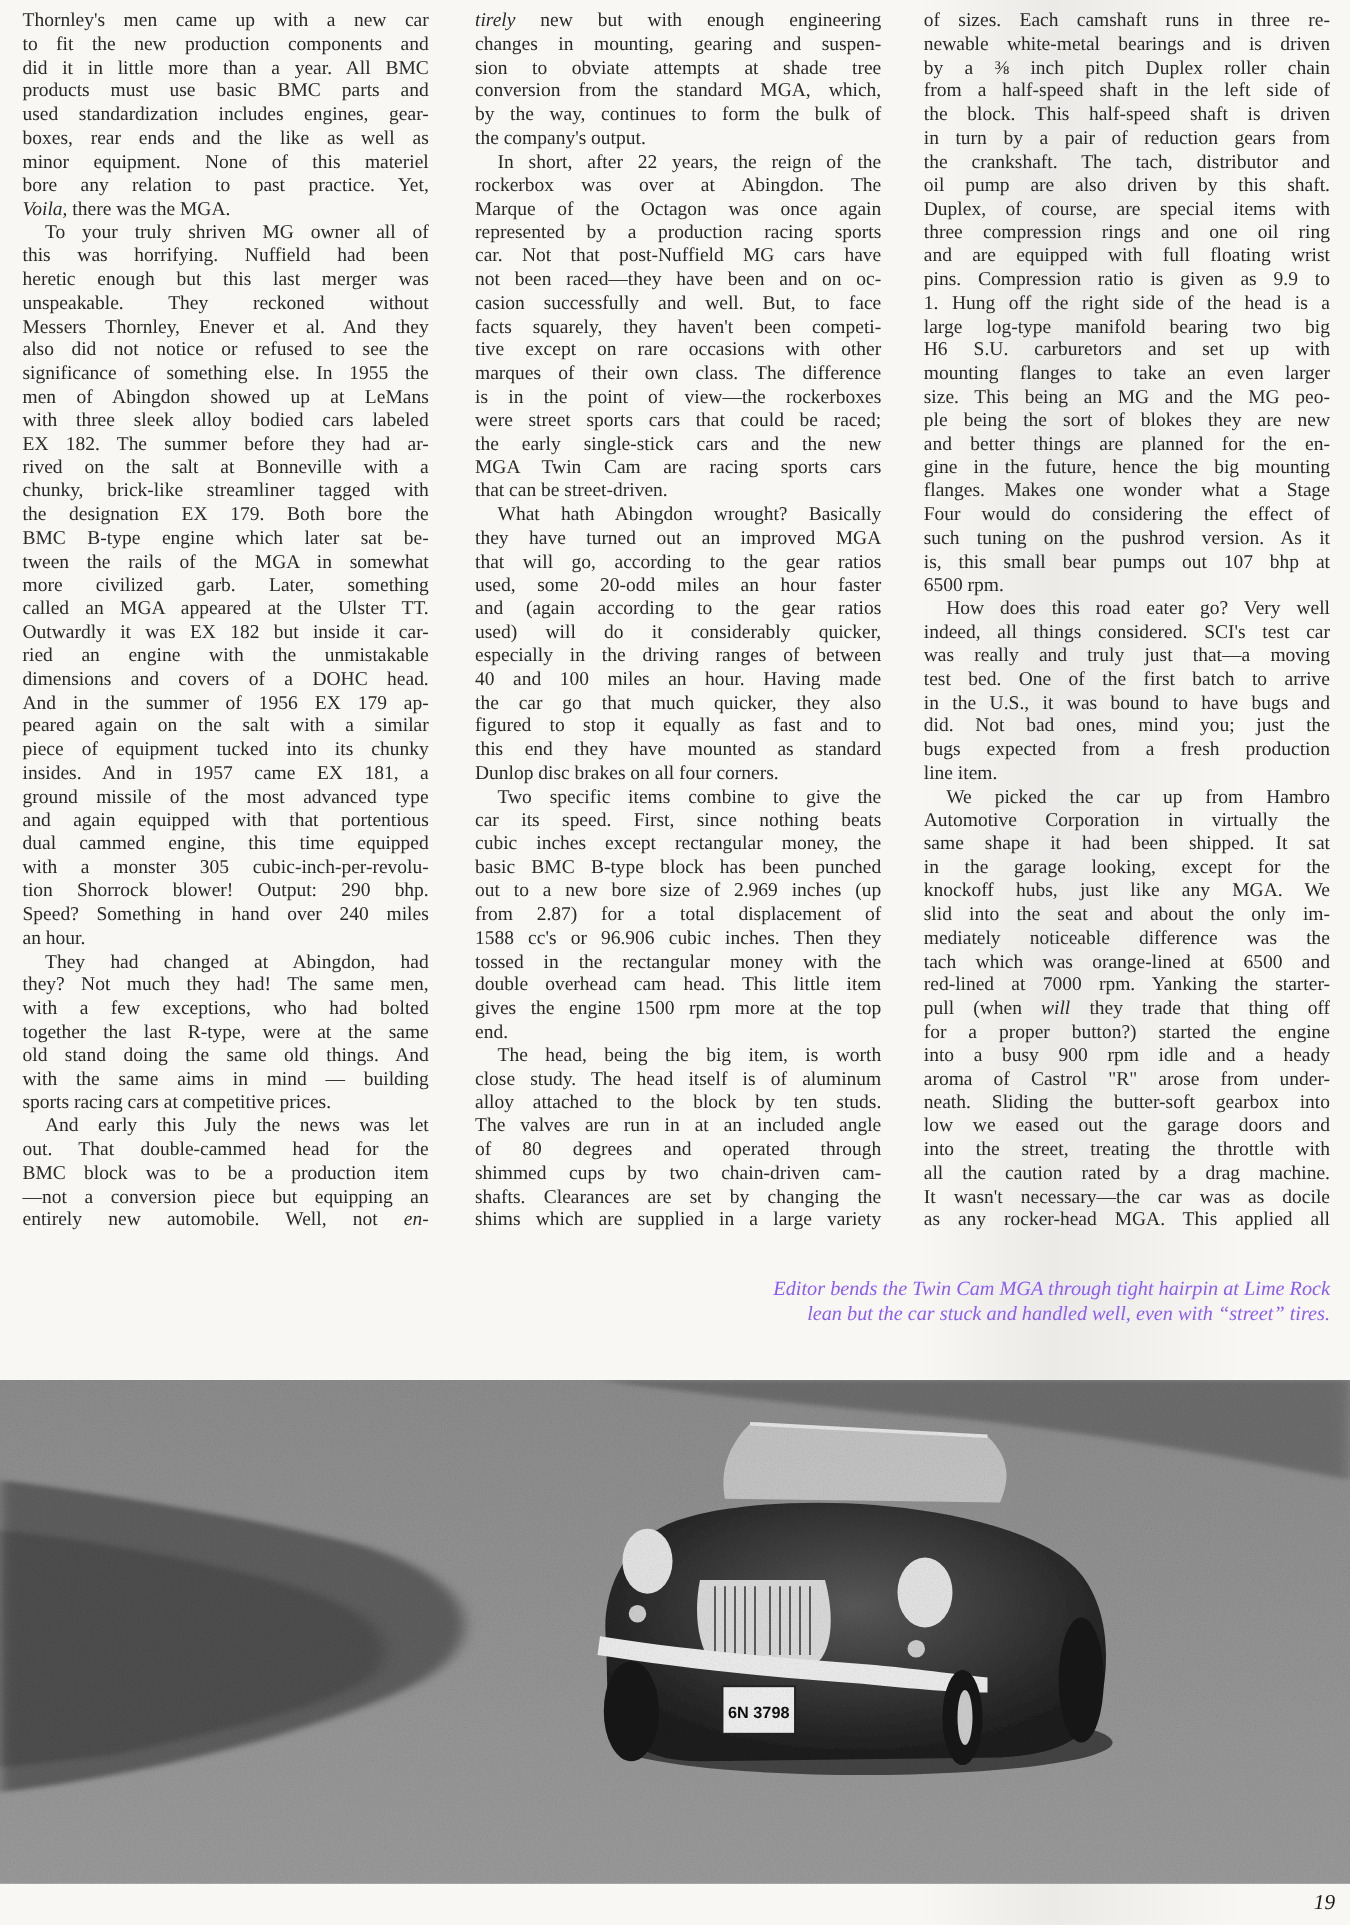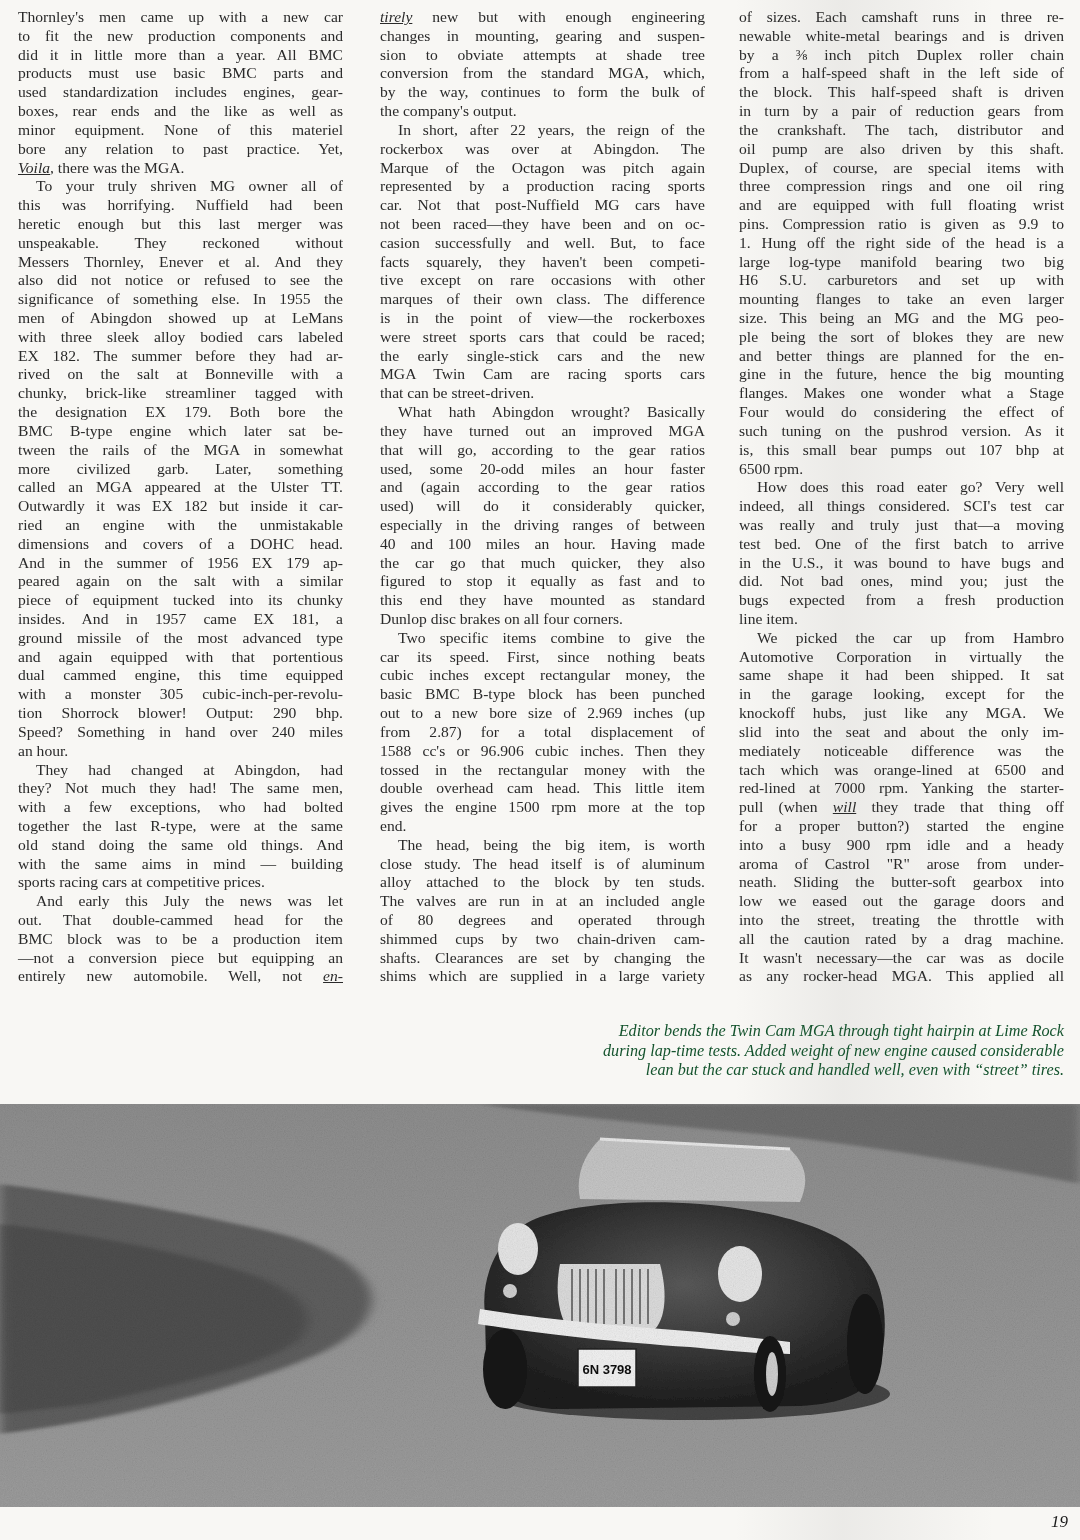--- a/index.html
+++ b/index.html
@@ -41,32 +41,32 @@
       white-space: nowrap;
       height: 18.82px;
       overflow: visible;
     }
     .column .line.last {
       text-align-last: left;
     }
     .column .line.indent {
       padding-left: 18px;
     }
-    em { font-style: italic; text-decoration: underline; }
+    em { font-style: italic; }
 
     .caption {
       position: absolute;
       right: 16px;
       top: 1022px;
       width: 620px;
       text-align: right;
       font-style: italic;
       font-size: 16.2px;
       line-height: 19.5px;
-      color: #14532d;
+      color: #8b5cf6;
     }
     .caption span { display: block; white-space: nowrap; }
 
     .photo {
       position: absolute;
       left: 0;
       top: 1104px;
       width: 1080px;
       height: 403px;
       overflow: hidden;
@@ -145,21 +145,21 @@
   </div>
 <div class="column col-2">
     <span class="line"><em>tirely</em> new but with enough engineering</span>
     <span class="line">changes in mounting, gearing and suspen-</span>
     <span class="line">sion to obviate attempts at shade tree</span>
     <span class="line">conversion from the standard MGA, which,</span>
     <span class="line">by the way, continues to form the bulk of</span>
     <span class="line last">the company's output.</span>
     <span class="line indent">In short, after 22 years, the reign of the</span>
     <span class="line">rockerbox was over at Abingdon. The</span>
-    <span class="line">Marque of the Octagon was pitch again</span>
+    <span class="line">Marque of the Octagon was once again</span>
     <span class="line">represented by a production racing sports</span>
     <span class="line">car. Not that post-Nuffield MG cars have</span>
     <span class="line">not been raced—they have been and on oc-</span>
     <span class="line">casion successfully and well. But, to face</span>
     <span class="line">facts squarely, they haven't been competi-</span>
     <span class="line">tive except on rare occasions with other</span>
     <span class="line">marques of their own class. The difference</span>
     <span class="line">is in the point of view—the rockerboxes</span>
     <span class="line">were street sports cars that could be raced;</span>
     <span class="line">the early single-stick cars and the new</span>
@@ -247,21 +247,20 @@
     <span class="line">neath. Sliding the butter-soft gearbox into</span>
     <span class="line">low we eased out the garage doors and</span>
     <span class="line">into the street, treating the throttle with</span>
     <span class="line">all the caution rated by a drag machine.</span>
     <span class="line">It wasn't necessary—the car was as docile</span>
     <span class="line">as any rocker-head MGA. This applied all</span>
   </div>
 
 <div class="caption">
   <span>Editor bends the Twin Cam MGA through tight hairpin at Lime Rock</span>
-  <span>during lap-time tests. Added weight of new engine caused considerable</span>
   <span>lean but the car stuck and handled well, even with “street” tires.</span>
 </div>
 
 <div class="photo" aria-label="Black-and-white photo of an MGA Twin Cam roadster cornering through a hairpin on a race track">
   <svg width="1080" height="403" viewBox="0 0 1080 403">
     <defs>
       <filter id="grain" x="0" y="0" width="100%" height="100%">
         <feTurbulence type="fractalNoise" baseFrequency="0.9" numOctaves="2" seed="4" result="n"></feTurbulence>
         <feColorMatrix type="saturate" values="0" in="n" result="g"></feColorMatrix>
         <feComponentTransfer in="g" result="g2">

